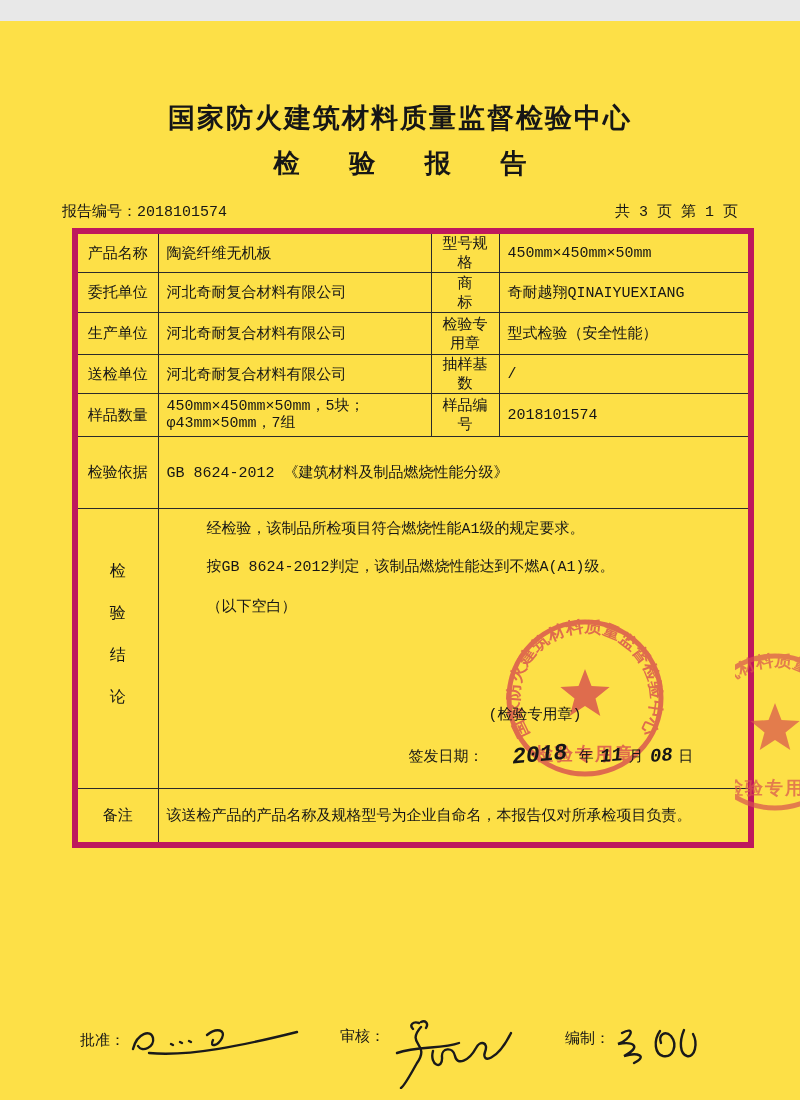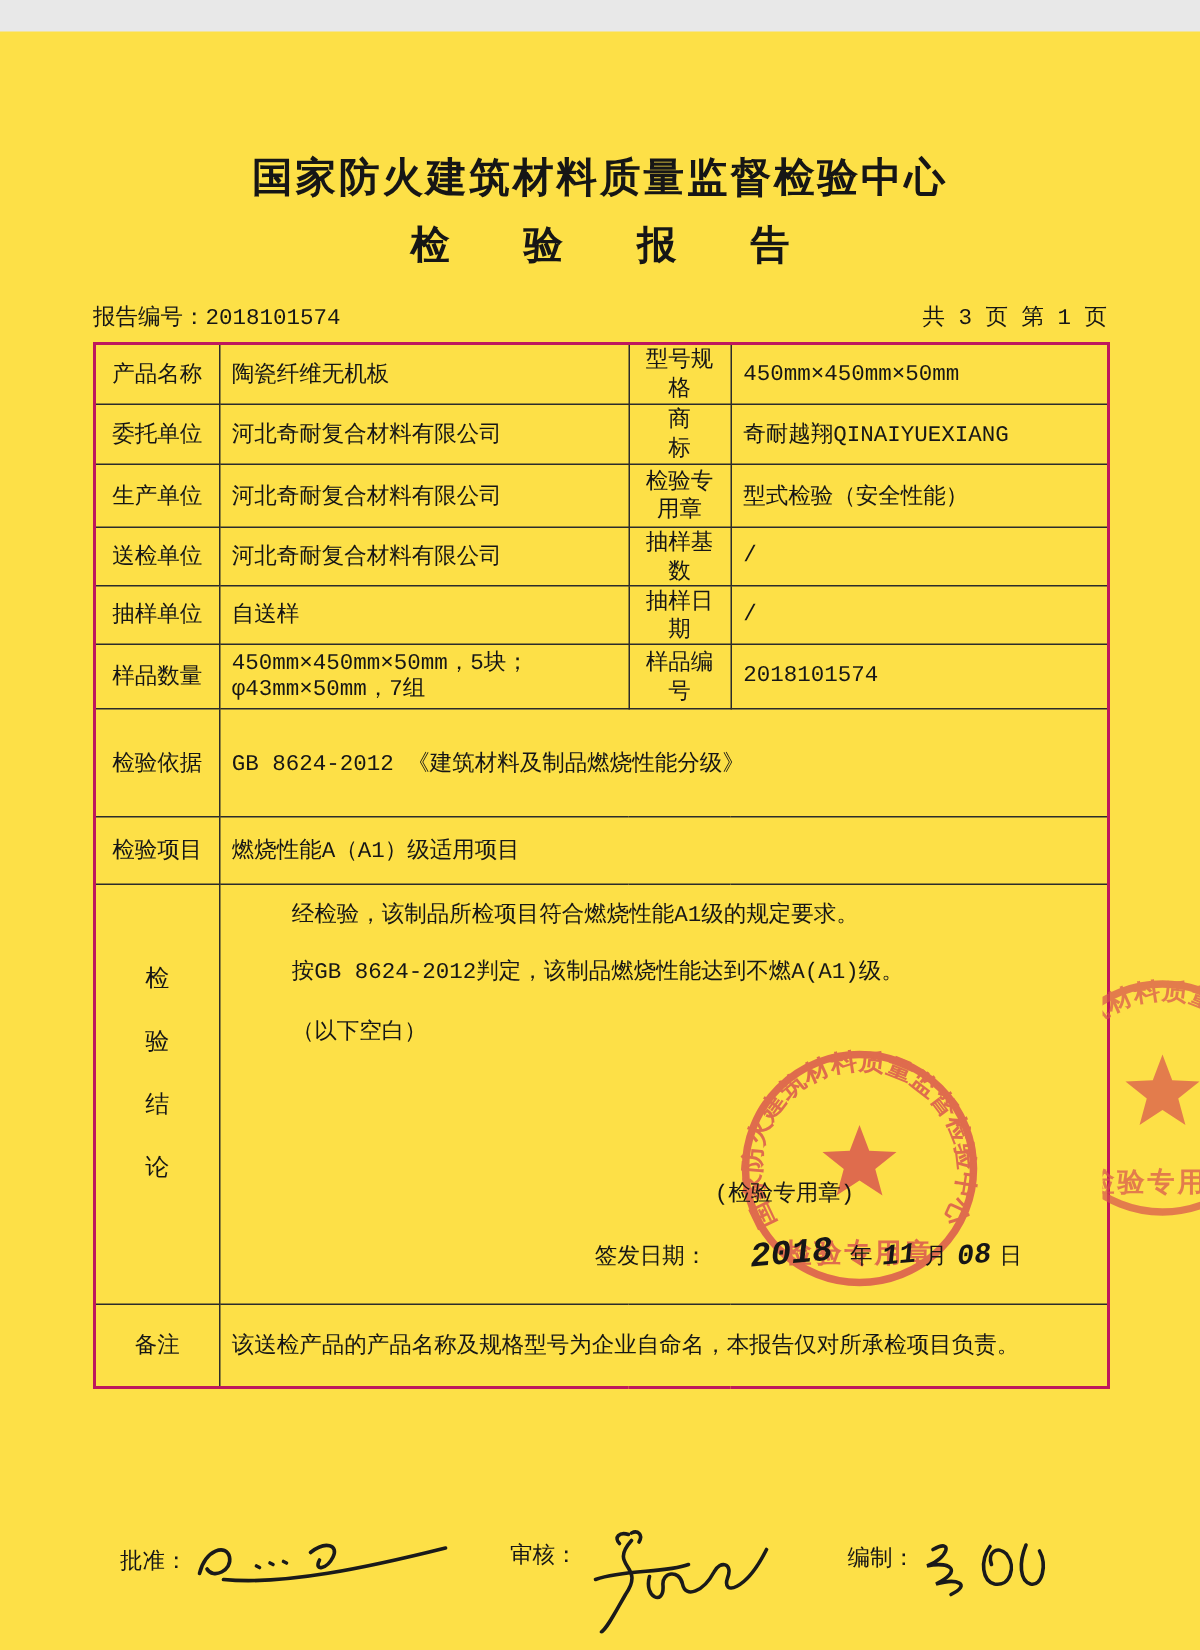--- a/index.html
+++ b/index.html
@@ -4,22 +4,22 @@
 <style>
   html,body{margin:0;padding:0;background:#e8e8e8;}
   .page{position:relative;width:800px;height:1100px;background:#fde047;overflow:hidden;
         font-family:Liberation Mono, monospace;color:#161616;margin-top:21px;}
   .title{position:absolute;top:79px;left:0;width:100%;text-align:center;
          font-size:27px;font-weight:bold;letter-spacing:2px;}
   .subtitle{position:absolute;top:125px;left:0;width:100%;text-align:center;
          font-size:26px;font-weight:bold;letter-spacing:17px;text-indent:17px;}
   .header-line{position:absolute;top:181px;left:62px;width:676px;display:flex;
          justify-content:space-between;font-size:15px;font-weight:500;}
-  table.report{position:absolute;top:207px;left:62px;width:676px;border-collapse:collapse;
-         table-layout:fixed;border:2px solid #be185d;}
+  table.report{position:absolute;top:207px;left:72px;width:676px;border-collapse:collapse;
+         table-layout:fixed;border:6px solid #be185d;}
   table.report td{border:1px solid #2b2b2b;font-size:15px;padding:0 8px;vertical-align:middle;}
   td.lbl{text-align:center;padding:0 3px;}
   td.val{text-align:left;}
   .two-line{line-height:17px;padding:3px 8px;}
   .concl-label{display:flex;flex-direction:column;align-items:center;justify-content:center;
          gap:21px;font-size:16px;transform:translateY(-14px);}
   td.concl-cell{position:relative;padding:0;}
   .concl-line{position:absolute;left:0;width:100%;padding-left:48px;box-sizing:border-box;font-size:15px;}
   .seal-note{position:absolute;left:330px;top:196px;font-size:15px;}
   .issue-line{position:absolute;left:250px;top:233px;display:flex;align-items:baseline;font-size:15px;}
@@ -76,39 +76,29 @@
       <td class="val">河北奇耐复合材料有限公司</td>
       <td class="lbl">检验专用章</td>
       <td class="val">型式检验（安全性能）</td>
     </tr>
     <tr style="height:39px">
       <td class="lbl">送检单位</td>
       <td class="val">河北奇耐复合材料有限公司</td>
       <td class="lbl">抽样基数</td>
       <td class="val">/</td>
     </tr>
-    <tr style="height:39px">
-      <td class="lbl">抽样单位</td>
-      <td class="val">自送样</td>
-      <td class="lbl">抽样日期</td>
-      <td class="val">/</td>
-    </tr>
     <tr style="height:43px">
       <td class="lbl">样品数量</td>
       <td class="val two-line">450mm×450mm×50mm，5块；φ43mm×50mm，7组</td>
       <td class="lbl">样品编号</td>
       <td class="val">2018101574</td>
     </tr>
     <tr style="height:72px">
       <td class="lbl">检验依据</td>
       <td class="val" colspan="3">GB 8624-2012 《建筑材料及制品燃烧性能分级》</td>
-    </tr>
-    <tr style="height:45px">
-      <td class="lbl">检验项目</td>
-      <td class="val" colspan="3">燃烧性能A（A1）级适用项目</td>
     </tr>
     <tr style="height:280px">
       <td>
         <div class="concl-label">
           <span>检</span>
           <span>验</span>
           <span>结</span>
           <span>论</span>
         </div>
       </td>

